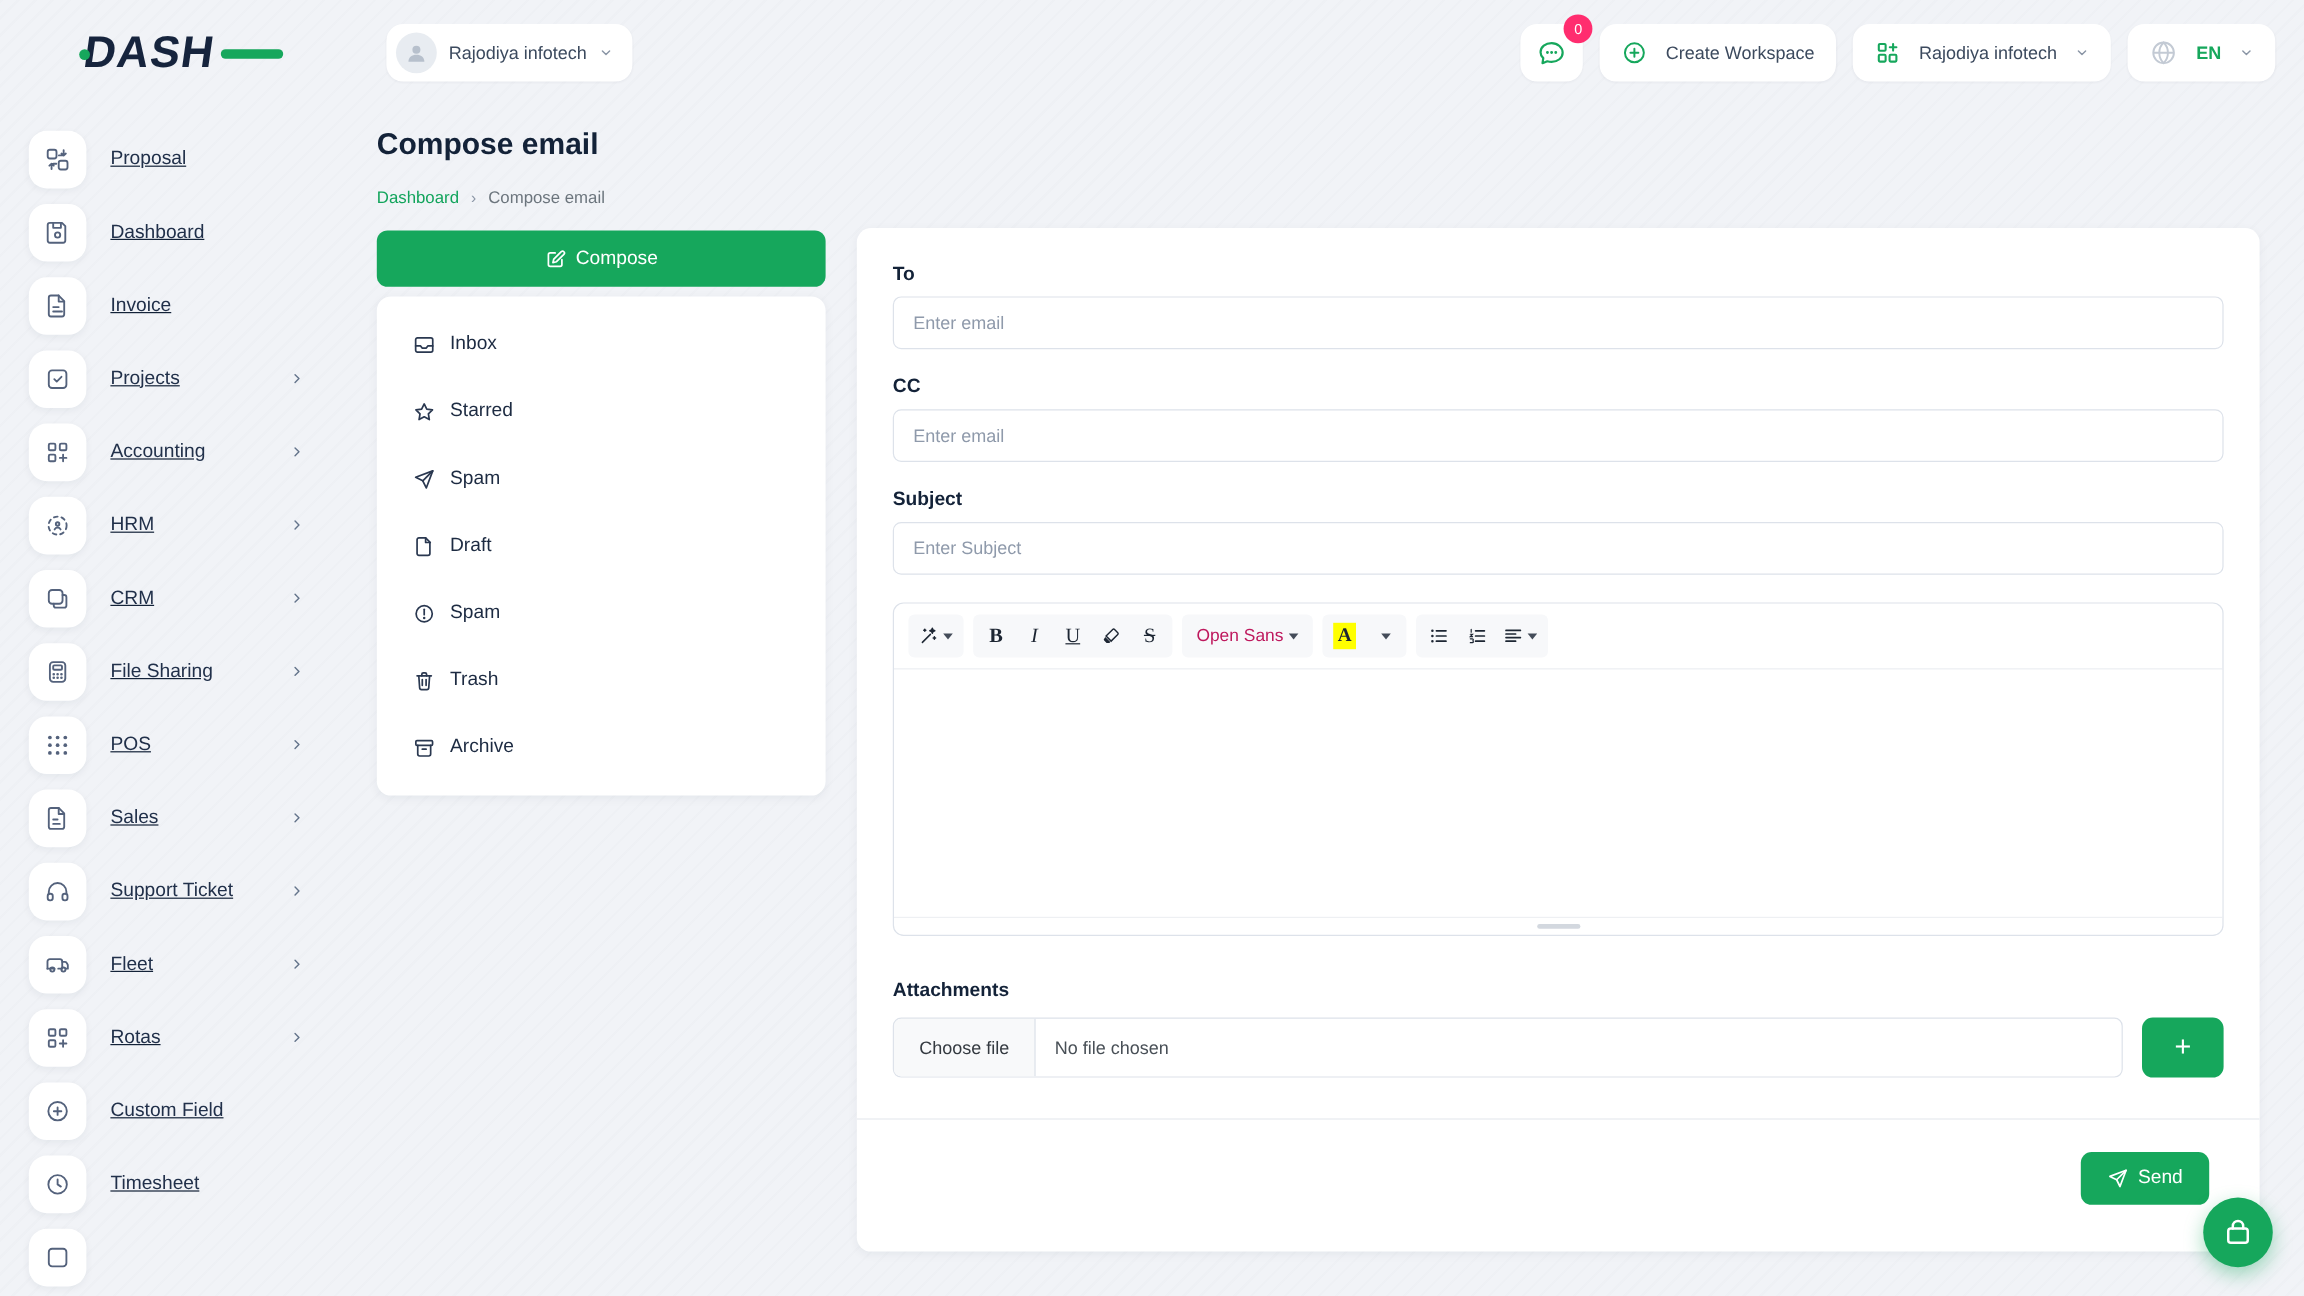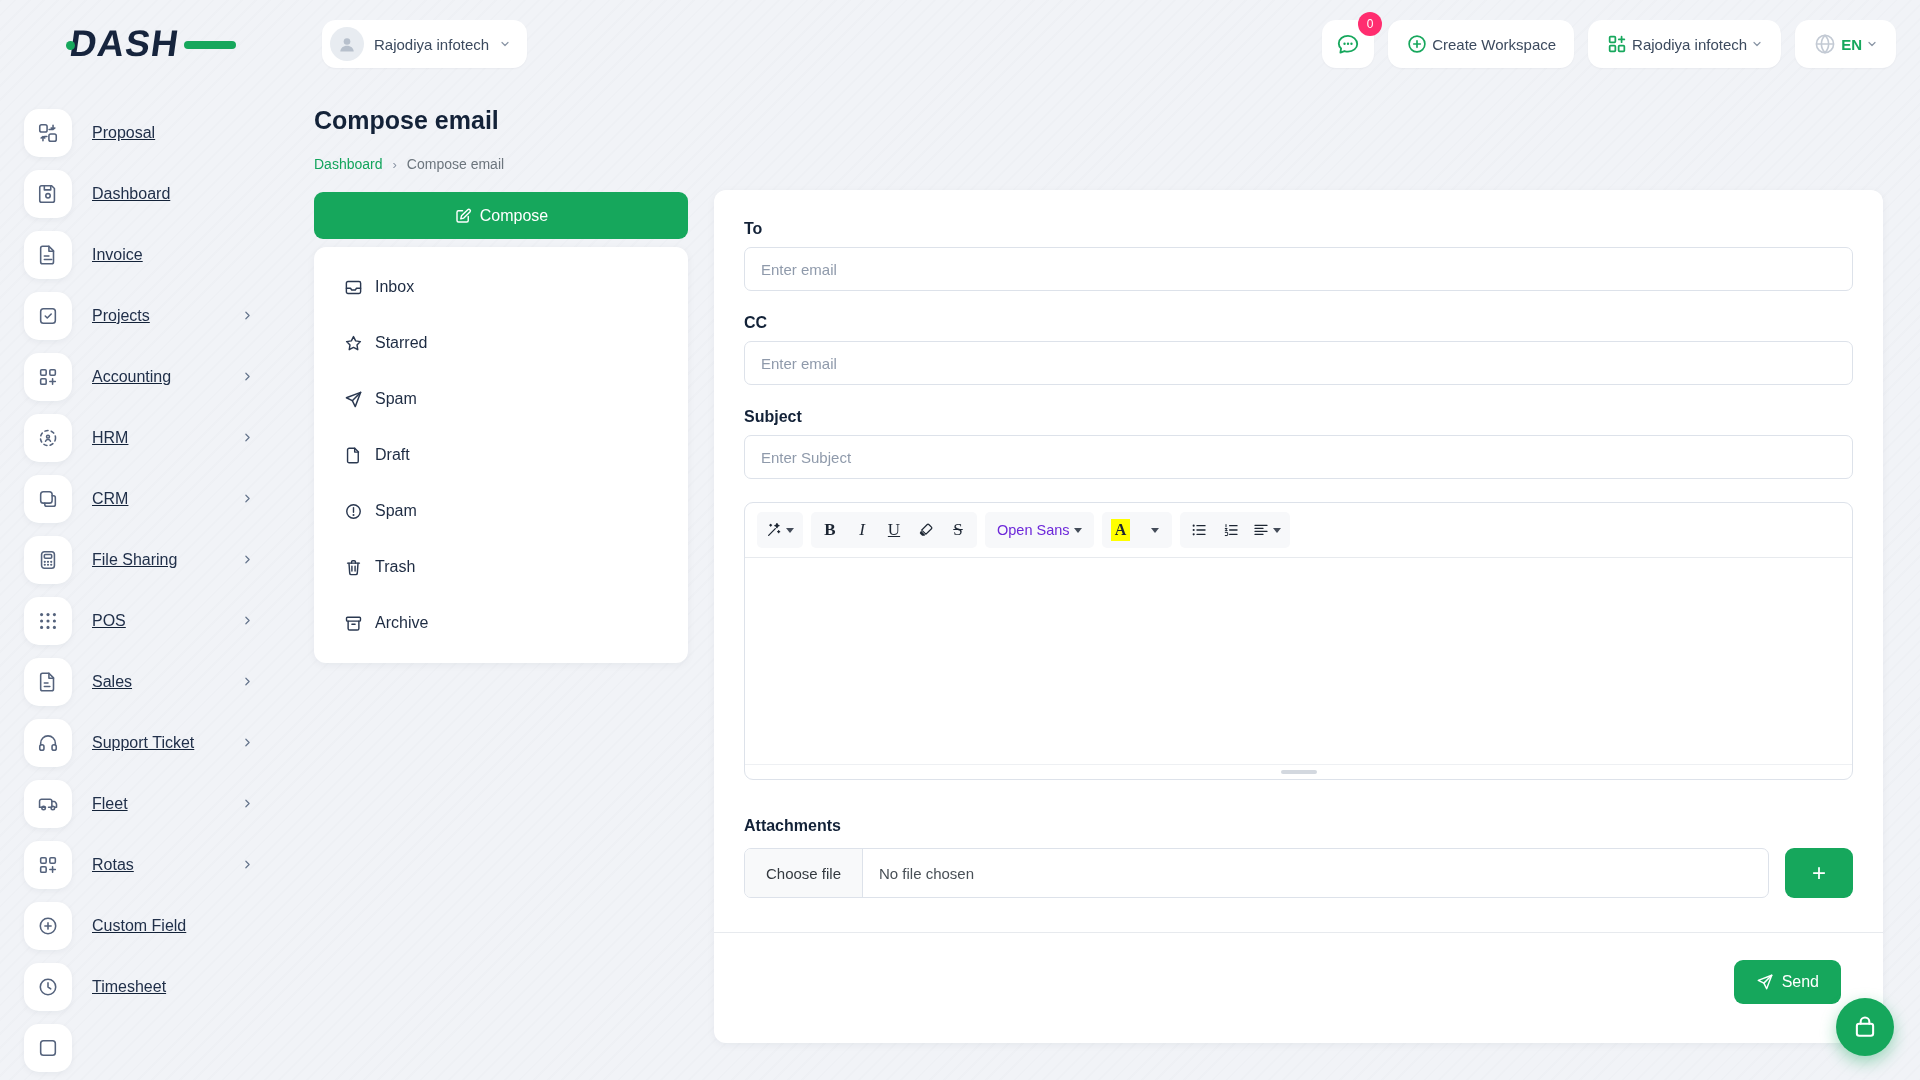--- a/index.html
+++ b/index.html
@@ -23,21 +23,21 @@
   .logo-bar{ position:absolute; right:-16px; top:19px; width:52px; height:8px; border-radius:4px; background:#16a75c; }
   .pill{ background:#fff; border-radius:14px; display:flex; align-items:center; box-shadow:0 1px 2px rgba(19,34,56,0.04); }
   .ws-pill{ position:absolute; left:322px; top:20px; height:48px; padding:0 16px 0 8px; gap:10px; cursor:pointer; }
   .avatar{ width:34px; height:34px; border-radius:50%; background:#e8ecf1; display:flex; align-items:center; justify-content:center; color:#b7c0cc; }
   .ws-label{ font-size:15px; color:#3c4a5e; }
   .chev{ width:12px; height:12px; color:#8a95a5; }
   .top-right{ position:absolute; right:24px; top:20px; display:flex; gap:14px; align-items:center; }
   .icon-btn{ width:52px; height:48px; border-radius:14px; background:#fff; display:flex; align-items:center; justify-content:center; position:relative; cursor:pointer; box-shadow:0 1px 2px rgba(19,34,56,0.04); }
   .icon-btn .chat{ width:26px; height:26px; color:#16a75c; }
   .badge{ position:absolute; top:-8px; right:-8px; min-width:24px; height:24px; padding:0 7px; border-radius:12px; background:#ff2d6f; color:#fff; font-size:12px; display:flex; align-items:center; justify-content:center; }
-  .btn-pill{ height:48px; padding:0 18px; gap:4px; font-size:15px; color:#3c4a5e; cursor:pointer; }
+  .btn-pill{ height:48px; padding:0 18px; gap:15px; font-size:15px; color:#3c4a5e; cursor:pointer; }
   .btn-pill .g-ic{ width:22px; height:22px; color:#16a75c; }
   .btn-pill .gray-ic{ width:24px; height:24px; color:#c3cad4; }
   .lang-label{ color:#16a75c; font-size:15px; font-weight:700; }
   
   .sidebar{ position:absolute; left:0; top:88px; bottom:0; width:294px; overflow:hidden; padding:14px 0 0 24px;text-decoration:underline; }
   .side-item{ display:flex; align-items:center; height:61px; cursor:pointer; padding-right:40px; }
   .tile{ width:48px; height:48px; border-radius:15px; background:#fff; box-shadow:0 2px 6px rgba(19,34,56,0.05); display:flex; align-items:center; justify-content:center; color:#54627c; flex:0 0 48px; }
   .tile .ic{ width:22px; height:22px; }
   .side-label{ margin-left:20px; font-size:16px; color:#21304a; }
   .side-chevron{ margin-left:auto; width:13px; height:13px; color:#64748b; }
@@ -61,21 +61,21 @@
   .txt-input{ width:100%; height:44px; border:1px solid #dde2ea; border-radius:7px; padding:0 16px; font-size:15px; font-family:inherit; color:#132238; background:#fff; outline:none; }
   .txt-input::placeholder{ color:#8f9aab; }
   .fld-group{ margin-bottom:23px; }
   
   .editor{ border:1px solid #dde2ea; border-radius:9px; overflow:hidden; margin-top:2px; }
   .toolbar{ display:flex; align-items:center; gap:8px; padding:9px 12px; border-bottom:1px solid #e7eaee; }
   .tb-group{ display:flex; align-items:center; gap:2px; background:#f7f8fa; border-radius:5px; padding:2px 4px; height:36px; }
   .tb-btn{ min-width:30px; height:30px; padding:0 5px; display:flex; align-items:center; justify-content:center; border:none; background:transparent; border-radius:4px; cursor:pointer; color:#1d2633; font-family:"Liberation Serif", serif; font-size:17px; }
   .tb-btn .ic{ width:16px; height:16px; }
   .tb-caret{ width:0; height:0; border-left:4px solid transparent; border-right:4px solid transparent; border-top:5px solid #444c59; margin-left:4px; }
-  .tb-font{ font-family:"Liberation Sans", sans-serif; font-size:14.5px; color:#6d28d9; display:flex; align-items:center; padding:0 8px; }
+  .tb-font{ font-family:"Liberation Sans", sans-serif; font-size:14.5px; color:#be185d; display:flex; align-items:center; padding:0 8px; }
   .hl-a{ font-family:"Liberation Serif", serif; font-weight:700; font-size:16px; background:#ffff00; padding:0 4px; line-height:22px; }
   .editor-body{ height:206px; background:#fff; }
   .editor-status{ height:15px; border-top:1px solid #eef0f3; display:flex; align-items:center; justify-content:center; cursor:ns-resize; }
   .grip{ width:36px; height:4px; border-radius:2px; background:#d3d8df; }
   
   .attach-label{ margin-top:37px; }
   .attach-row{ display:flex; align-items:flex-start; gap:16px; }
   .file-input{ flex:1; height:50px; border:1px solid #dde2ea; border-radius:7px; display:flex; align-items:center; overflow:hidden; cursor:pointer; background:#fff; }
   .choose-seg{ width:118px; height:100%; background:#f8f9fa; border-right:1px solid #dde2ea; display:flex; align-items:center; justify-content:center; font-size:15px; color:#343a40; flex:0 0 118px; }
   .no-file{ margin-left:16px; font-size:15px; color:#495057; }

